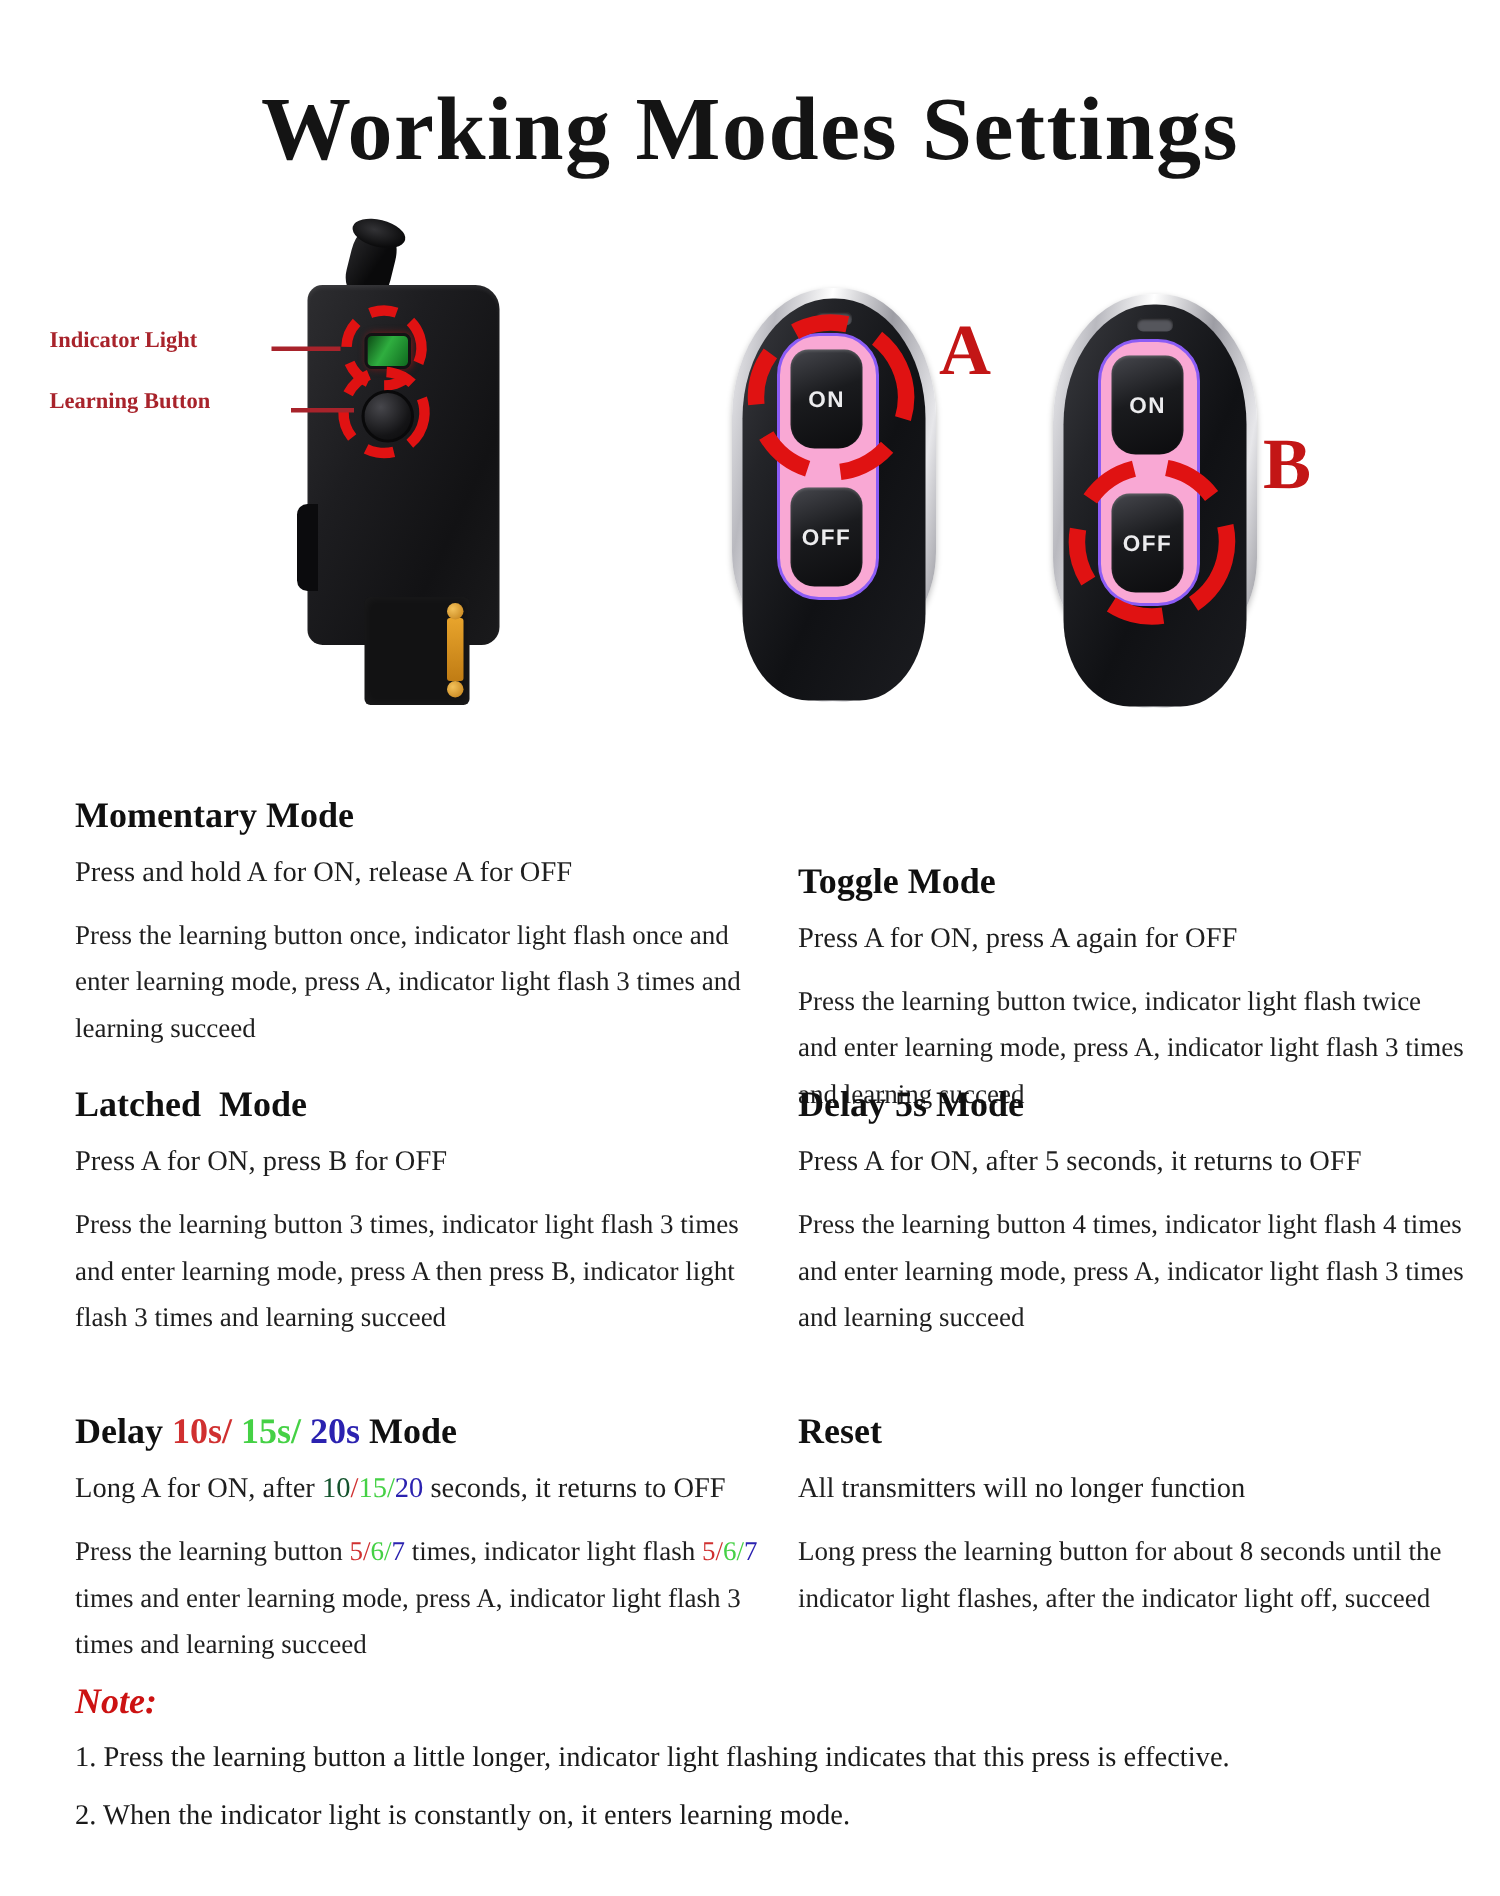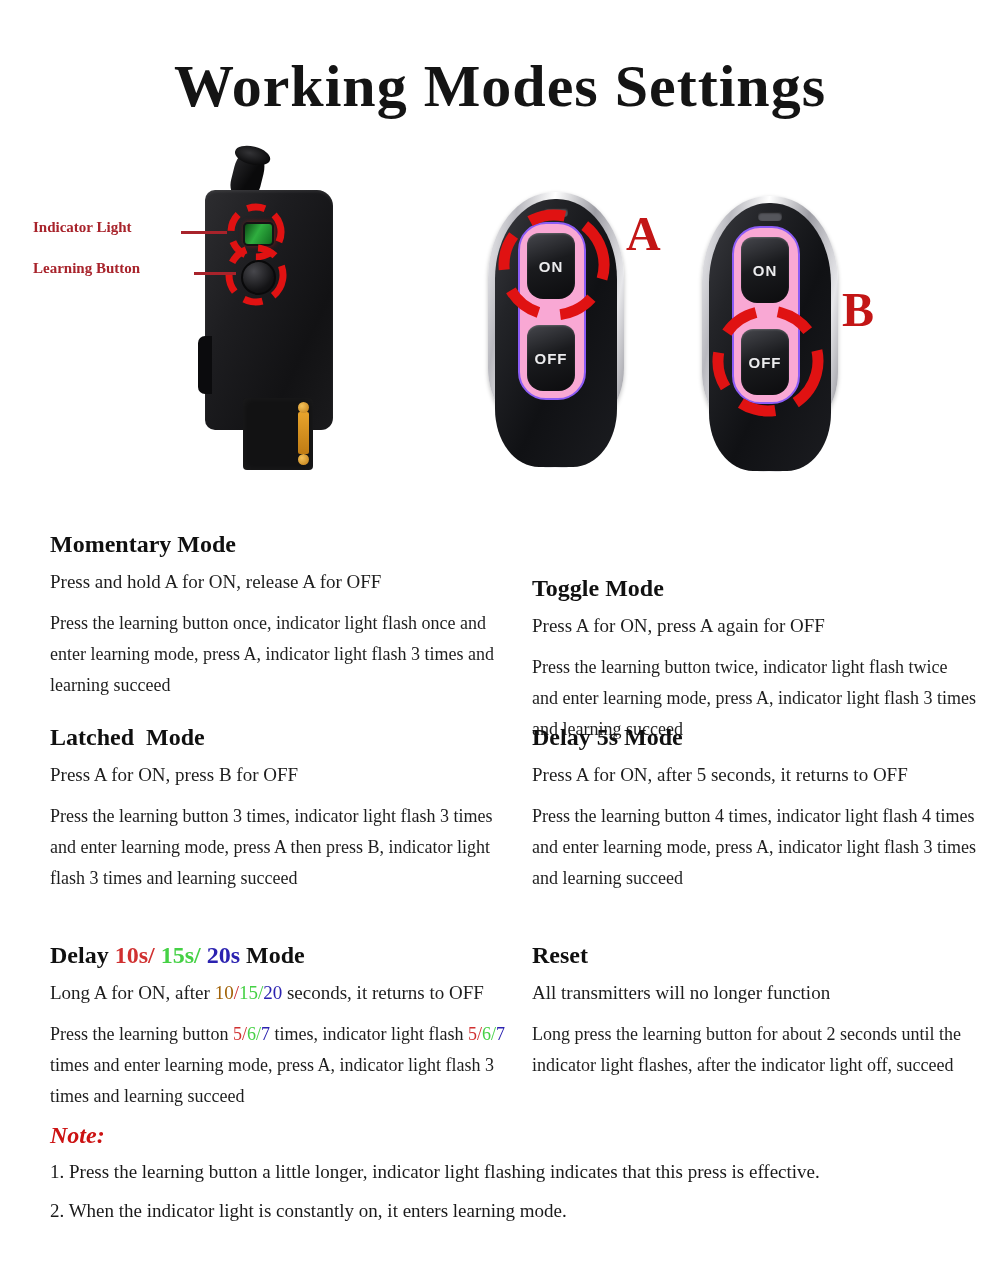--- a/index.html
+++ b/index.html
@@ -171,28 +171,28 @@
   </section>
 
   <section class="sec" style="left:532px;top:724px;width:445px;">
     <h2>Delay 5s Mode</h2>
     <p class="sub">Press A for ON, after 5 seconds, it returns to OFF</p>
     <p class="bod">Press the learning button 4 times, indicator light flash 4 times and enter learning mode, press A, indicator light flash 3 times and learning succeed</p>
   </section>
 
   <section class="sec" style="left:50px;top:942px;width:475px;">
     <h2><span>Delay </span><span style="color: rgb(208, 48, 48);">10s/</span><span style="color: rgb(69, 209, 69);"> 15s/</span><span style="color: rgb(43, 34, 176);"> 20s</span><span> Mode</span></h2>
-    <p class="sub"><span>Long A for ON, after </span><span style="color: #a16207;">10</span><span style="color: rgb(208, 48, 48);">/</span><span style="color: rgb(69, 209, 69);">15</span><span style="color: rgb(69, 209, 69);">/</span><span style="color: rgb(43, 34, 176); margin-top: 24px;">20</span><span> seconds, it returns to OFF</span></p>
+    <p class="sub"><span>Long A for ON, after </span><span style="color: #14532d;">10</span><span style="color: rgb(208, 48, 48);">/</span><span style="color: rgb(69, 209, 69);">15</span><span style="color: rgb(69, 209, 69);">/</span><span style="color: rgb(43, 34, 176); margin-top: 24px;">20</span><span> seconds, it returns to OFF</span></p>
     <p class="bod"><span>Press the learning button </span><span style="color: rgb(208, 48, 48);">5</span><span style="color: rgb(208, 48, 48);">/</span><span style="color: rgb(69, 209, 69);">6</span><span style="color: rgb(69, 209, 69);">/</span><span style="color: rgb(43, 34, 176);">7</span><span> times, indicator light flash </span><span style="color: rgb(208, 48, 48);">5</span><span style="color: rgb(208, 48, 48);">/</span><span style="color: rgb(69, 209, 69);">6</span><span style="color: rgb(69, 209, 69);">/</span><span style="color: rgb(43, 34, 176);">7</span><span>  times and enter learning mode, press A, indicator light flash 3 times and learning succeed</span></p>
   </section>
 
   <section class="sec" style="left:532px;top:942px;width:445px;">
     <h2>Reset</h2>
     <p class="sub">All transmitters will no longer function</p>
-    <p class="bod">Long press the learning button for about 2 seconds until the indicator light flashes, after the indicator light off, succeed</p>
+    <p class="bod">Long press the learning button for about 8 seconds until the indicator light flashes, after the indicator light off, succeed</p>
   </section>
 
   <div class="note">
     <h2>Note:</h2>
     <p>1. Press the learning button a little longer, indicator light flashing indicates that this press is effective.</p>
     <p>2. When the indicator light is constantly on, it enters learning mode.</p>
   </div>
 
 </div>
 

